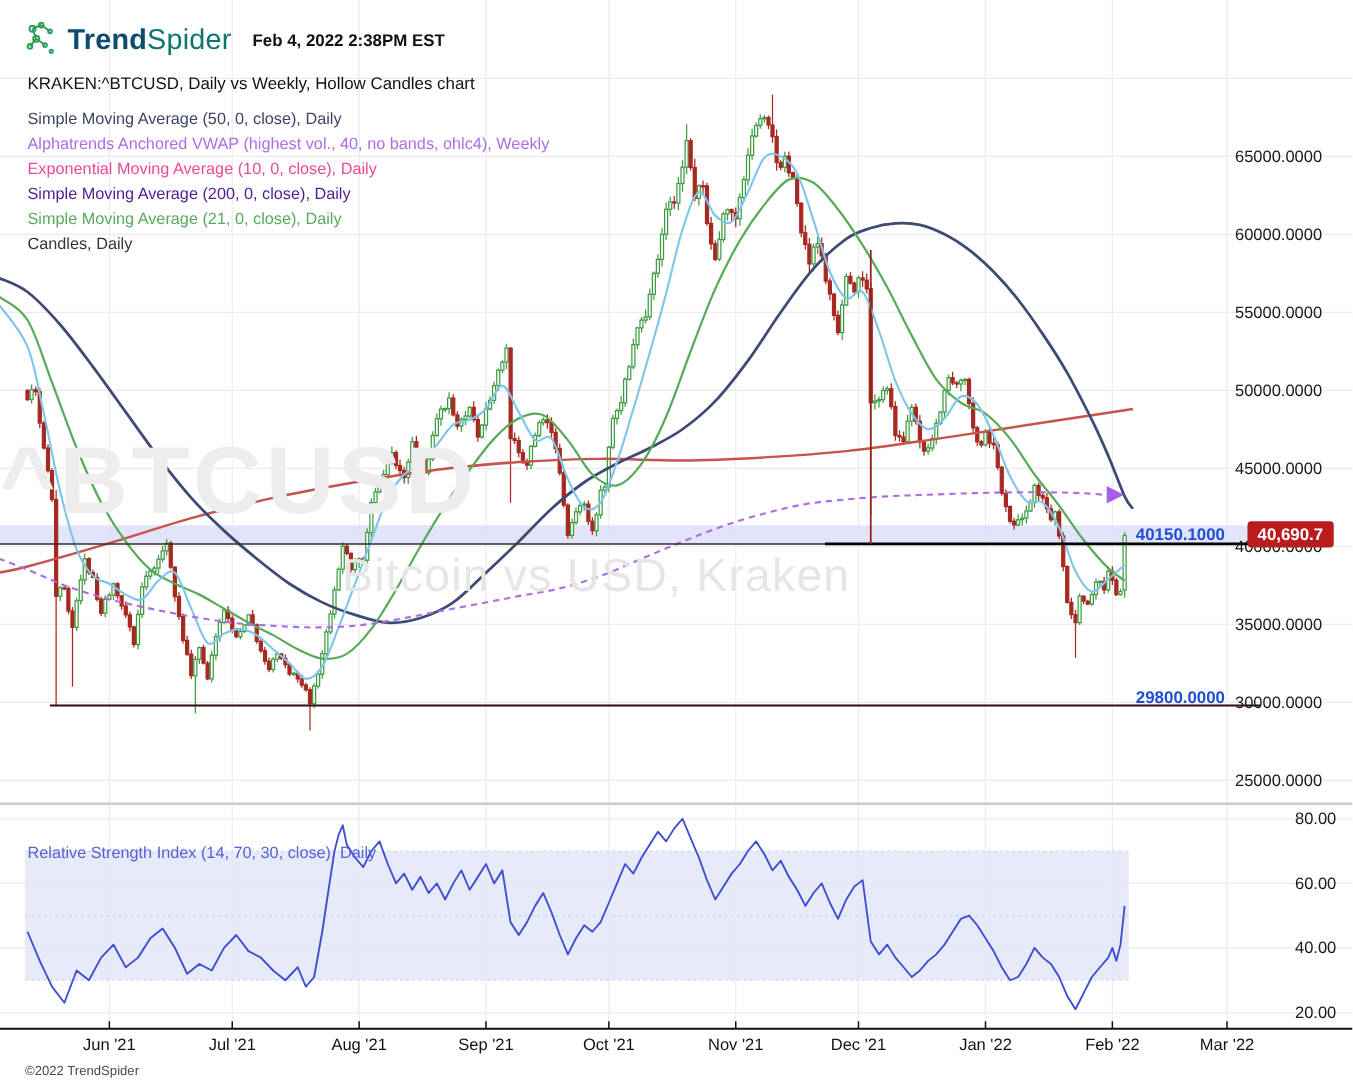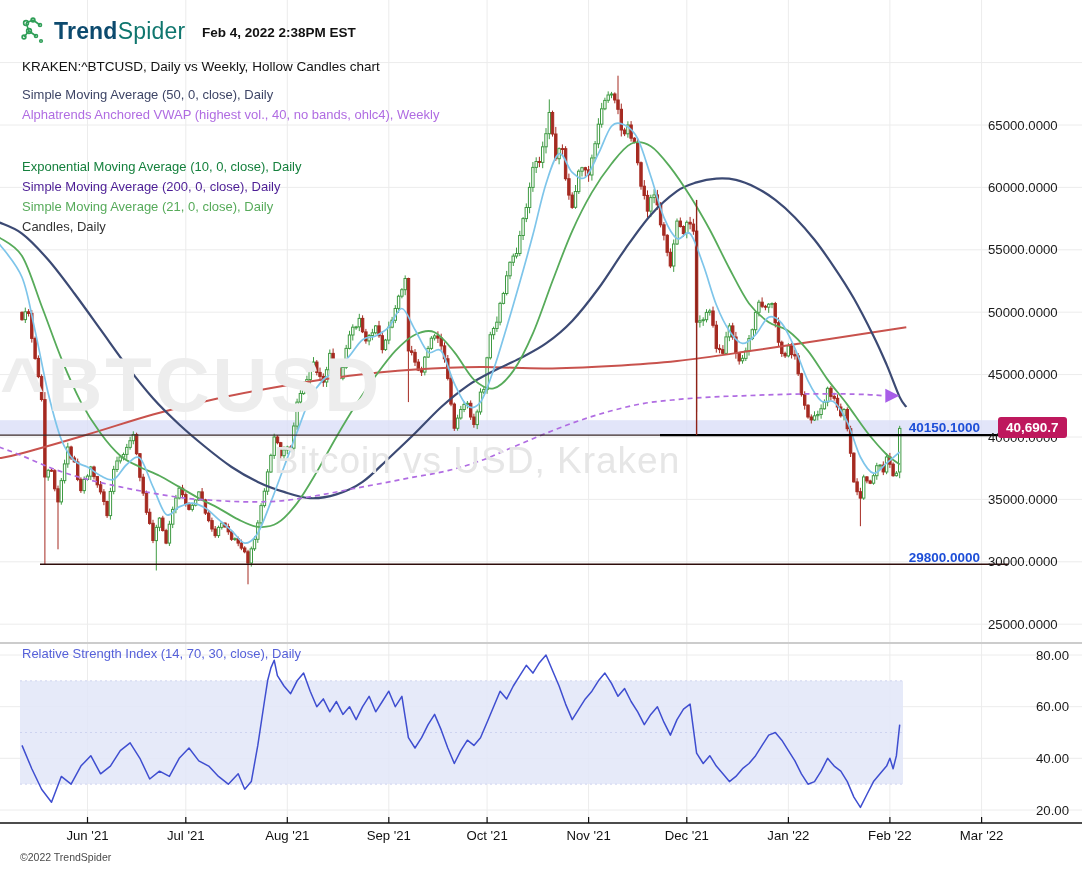--- a/index.html
+++ b/index.html
@@ -8,29 +8,29 @@
   #chart-svg{position:absolute;left:0;top:0;z-index:1;}
   .ov{position:absolute;z-index:2;white-space:nowrap;}
   .logo{left:20px;top:16px;display:flex;align-items:center;}
   .logo-text{font-size:23px;letter-spacing:.2px;margin-left:6px;}
   .logo-text b{color:#0c4a6e;font-weight:700;}
   .logo-text span{color:#0f766e;font-weight:400;}
   .datetime{left:202px;top:25px;font-size:13.5px;font-weight:700;color:#111;}
   .subtitle{left:22px;top:59px;font-size:13.5px;color:#111;}
   .legend{left:22px;top:85px;}
   .legend-item{font-size:13px;height:20px;line-height:20px;}
-  .rsi-legend{left:22px;top:646px;font-size:13px;}
+  .rsi-legend{left:22px;top:674px;font-size:13px;}
   .wm1{left:0;top:341px;width:884px;text-align:left;font-size:76px;font-weight:700;
        color:#ededed;letter-spacing:3px;}
   .wm2{left:0;top:440px;width:954px;text-align:center;font-size:37px;font-weight:400;
        color:#e6e6e6;letter-spacing:1px;}
   .lvl{right:102px;text-align:right;font-size:13.5px;font-weight:700;color:#1d4ed8;}
   .lvl-res{top:420px;}
   .lvl-sup{top:550px;}
-  .price-box{left:998px;top:417px;background:#be185d;border-radius:3px;color:#fff;
+  .price-box{left:998px;top:417px;background:#b91c1c;border-radius:3px;color:#fff;
        font-size:13.5px;font-weight:700;padding:3px 8px;}
   .footer{left:20px;top:851px;font-size:10.5px;color:#4a4a4a;}
 </style>
 </head>
 <body>
 
 <svg id="chart-svg" width="1082" height="869">
     <g>
       <line x1="0" y1="62.6" x2="1082" y2="62.6" stroke="#ececec" stroke-width="1"></line>
       <line x1="0" y1="125.0" x2="1082" y2="125.0" stroke="#ececec" stroke-width="1"></line>
@@ -681,21 +681,21 @@
     </g>
   </svg>
   <div class="logo-text"><b>Trend</b><span>Spider</span></div>
 </div>
 <div class="ov datetime">Feb 4, 2022 2:38PM EST</div>
 <div class="ov subtitle">KRAKEN:^BTCUSD, Daily vs Weekly, Hollow Candles chart</div>
 
 <div class="ov legend" id="legend">
     <div class="legend-item" style="color: rgb(62, 69, 102);">Simple Moving Average (50, 0, close), Daily</div>
     <div class="legend-item" style="color: rgb(176, 108, 226);">Alphatrends Anchored VWAP (highest vol., 40, no bands, ohlc4), Weekly</div>
-    <div class="legend-item" style="color: #15803d; margin-top: 32px;">Exponential Moving Average (10, 0, close), Daily</div>
+    <div class="legend-item" style="color: #ec4899;">Exponential Moving Average (10, 0, close), Daily</div>
     <div class="legend-item" style="color: #4c1d95;">Simple Moving Average (200, 0, close), Daily</div>
     <div class="legend-item" style="color: rgb(87, 171, 90);">Simple Moving Average (21, 0, close), Daily</div>
     <div class="legend-item" style="color: rgb(51, 51, 51);">Candles, Daily</div>
   </div>
 <div class="ov rsi-legend" id="rsi-legend" style="color: rgb(85, 96, 217);">Relative Strength Index (14, 70, 30, close), Daily</div>
 
 <div class="ov lvl lvl-res">40150.1000</div>
 <div class="ov lvl lvl-sup">29800.0000</div>
 <div class="ov price-box">40,690.7</div>
 

